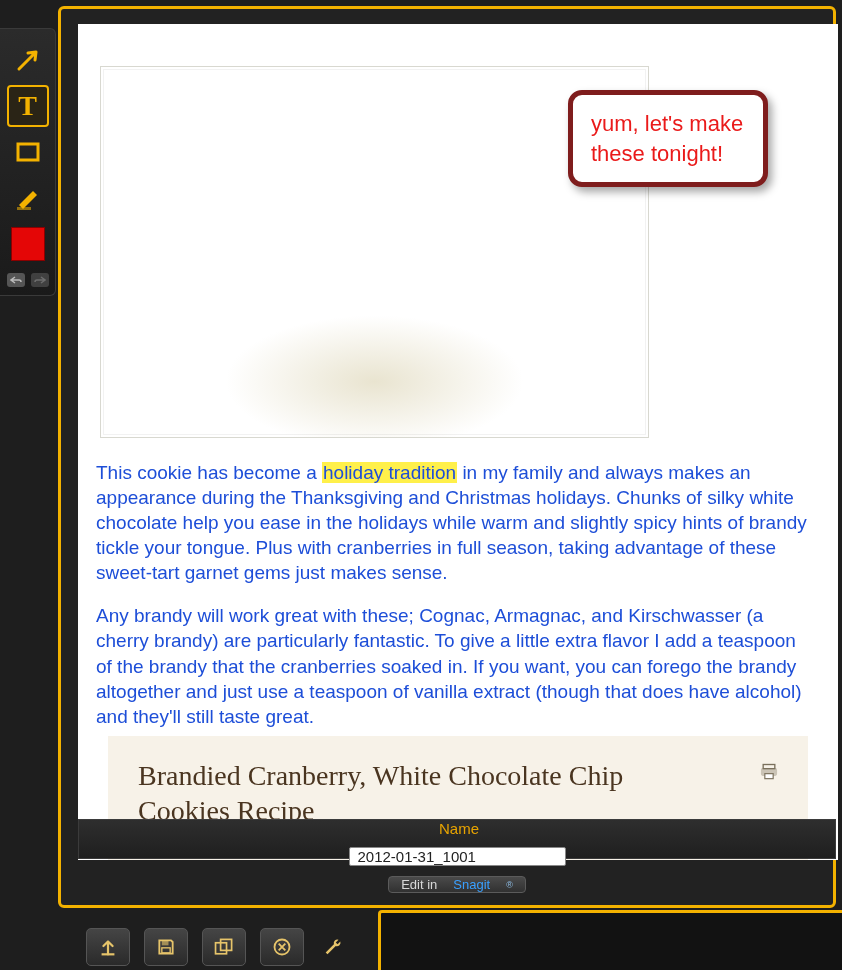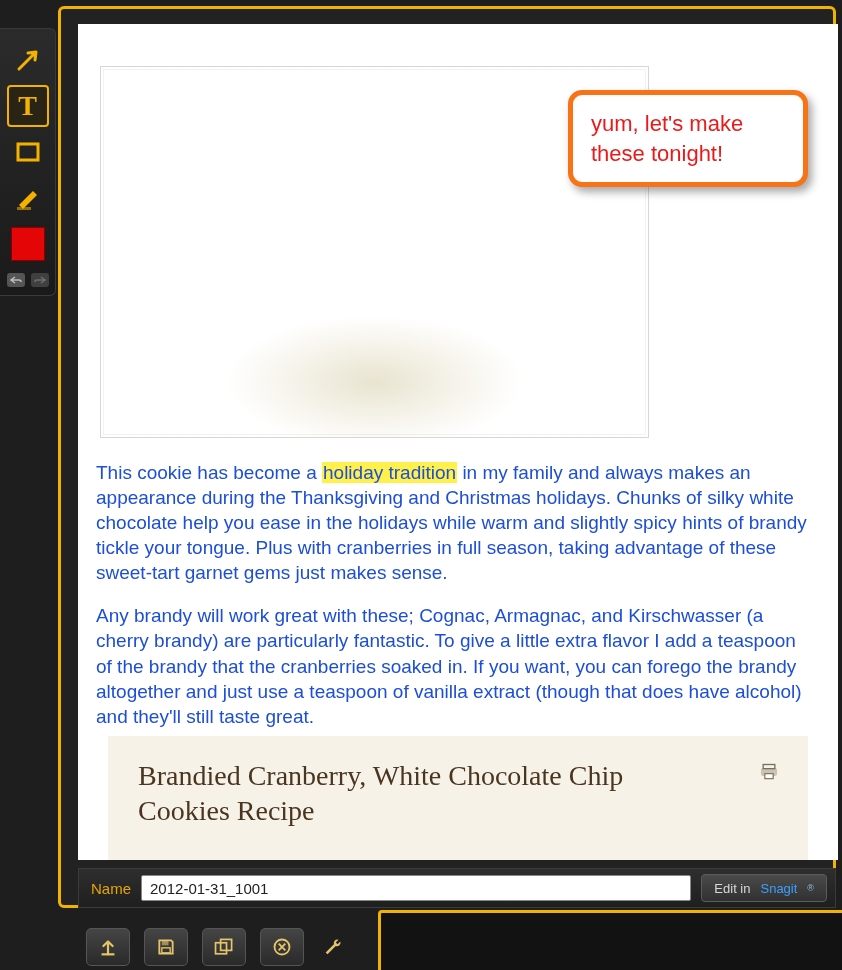--- a/index.html
+++ b/index.html
@@ -49,23 +49,23 @@
     content: "";
     position: absolute; inset: 2px;
     box-shadow: inset 0 0 0 1px rgba(0,0,0,.05);
   }
 
   
   .callout {
     position: absolute;
     left: 490px;
     top: 66px;
-    width: 240px;
+    width: 200px;
     background: #fff;
-    border: 5px solid #f97316;
+    border: 5px solid #7f1d1d;
     border-radius: 14px;
     padding: 14px 18px;
     box-shadow: 4px 5px 9px rgba(0,0,0,.35);
   }
   .callout-text {
     color: #ea1a1a;
     font-size: 22px;
     line-height: 1.35;
   }
 
@@ -144,29 +144,30 @@
   .undo-btn {
     width: 18px; height: 14px;
     background: #555; border-radius: 3px;
     display:flex; align-items:center; justify-content:center;
   }
 
   
   .name-bar {
     position: absolute;
     left: 78px;
-    top: 868px;
+    top: 819px;
     width: 758px;
     height: 40px;
     background: linear-gradient(#2e2e2e,#1f1f1f);
     border: 1px solid #3b3b3b;
     display: flex;
     align-items: center;
     padding: 0 8px;
     gap: 10px;
+    flex-direction: column;
   }
   .name-label {
     color: #e8a400;
     font-size: 15px;
     margin-left: 4px;
   }
   .name-input {
     flex: 1;
     height: 26px;
     background: #fff;
@@ -177,21 +178,21 @@
     color: #222;
   }
   .edit-btn {
     height: 28px;
     padding: 0 12px;
     background: linear-gradient(#4a4a4a,#313131);
     border: 1px solid #5b5b5b;
     border-radius: 4px;
     color: #d8d8d8;
     font-size: 13px;
-    display:flex; align-items:center; gap:10px;
+    display:flex; align-items:center; gap:16px;
     cursor:pointer;
   }
   .edit-btn .brand { color: #3aa0ff; }
   .reg { color:#8fbfe8; font-size:9px; vertical-align: super; }
 
   
   .action-bar {
     position: absolute;
     left: 78px;
     top: 924px;

